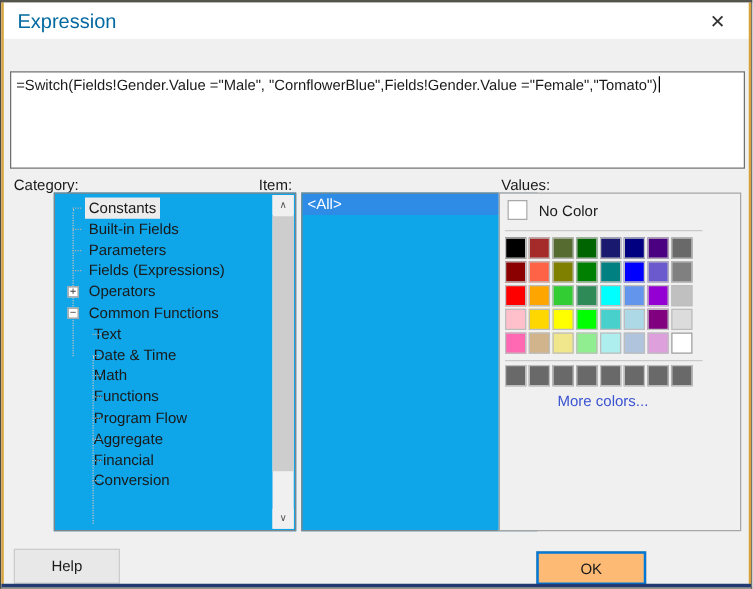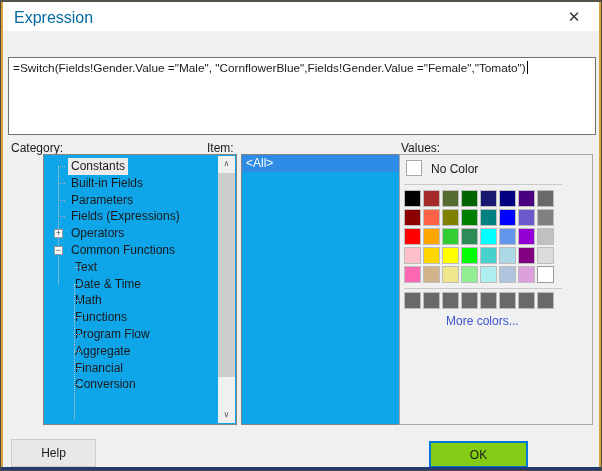--- a/index.html
+++ b/index.html
@@ -63,21 +63,21 @@
   .divider { position:absolute; left:4px; right:30px; height:1px; background:#c9c9c9; }
   .d1 { top:29px; } .d2 { top:133px; }
   .palette { position:absolute; left:4px; display:grid; grid-template-columns:repeat(8,17px); gap:2px; }
   .main-palette { top:35px; }
   .custom-palette { top:137px; }
   .swatch { width:17px; height:17px; border:1px solid #bdbdbd; cursor:pointer; }
   .morecolors { position:absolute; left:6px; top:159px; color:var(--link,#3B53D1); cursor:pointer; text-decoration:none;margin-left:40px; }
 
   .btn { position:absolute; font-family:inherit; font-size:12px; color:#1a1a1a; cursor:pointer; }
   .btn-help   { left:10px;  top:437px; width:85px; height:28px; background:#e8e8e8; border:1px solid #cccccc; }
-  .btn-ok     { left:428px; top:439px; width:99px; height:27px; background:#84cc16; border:2px solid var(--ok-border,#0078D7); }
+  .btn-ok     { left:428px; top:439px; width:88px; height:27px; background:#fdba74; border:2px solid var(--ok-border,#0078D7); }
   .btn-cancel { left:520px; top:439px; width:75px; height:27px; background:#e1e1e1; border:1px solid #adadad; }
 </style>
 </head>
 <body style="--selection: #2E8BE6; --link: #3B53D1; --ok-border: #0078D7; --accent-edge: #D8A33A; --bottom-edge: #223A70; --dialog-bg: #F0F0F0;">
 
 <div class="dialog">
   <div class="edge edge-left"></div>
   <div class="edge edge-right"></div>
   <div class="edge edge-bottom"></div>
 

